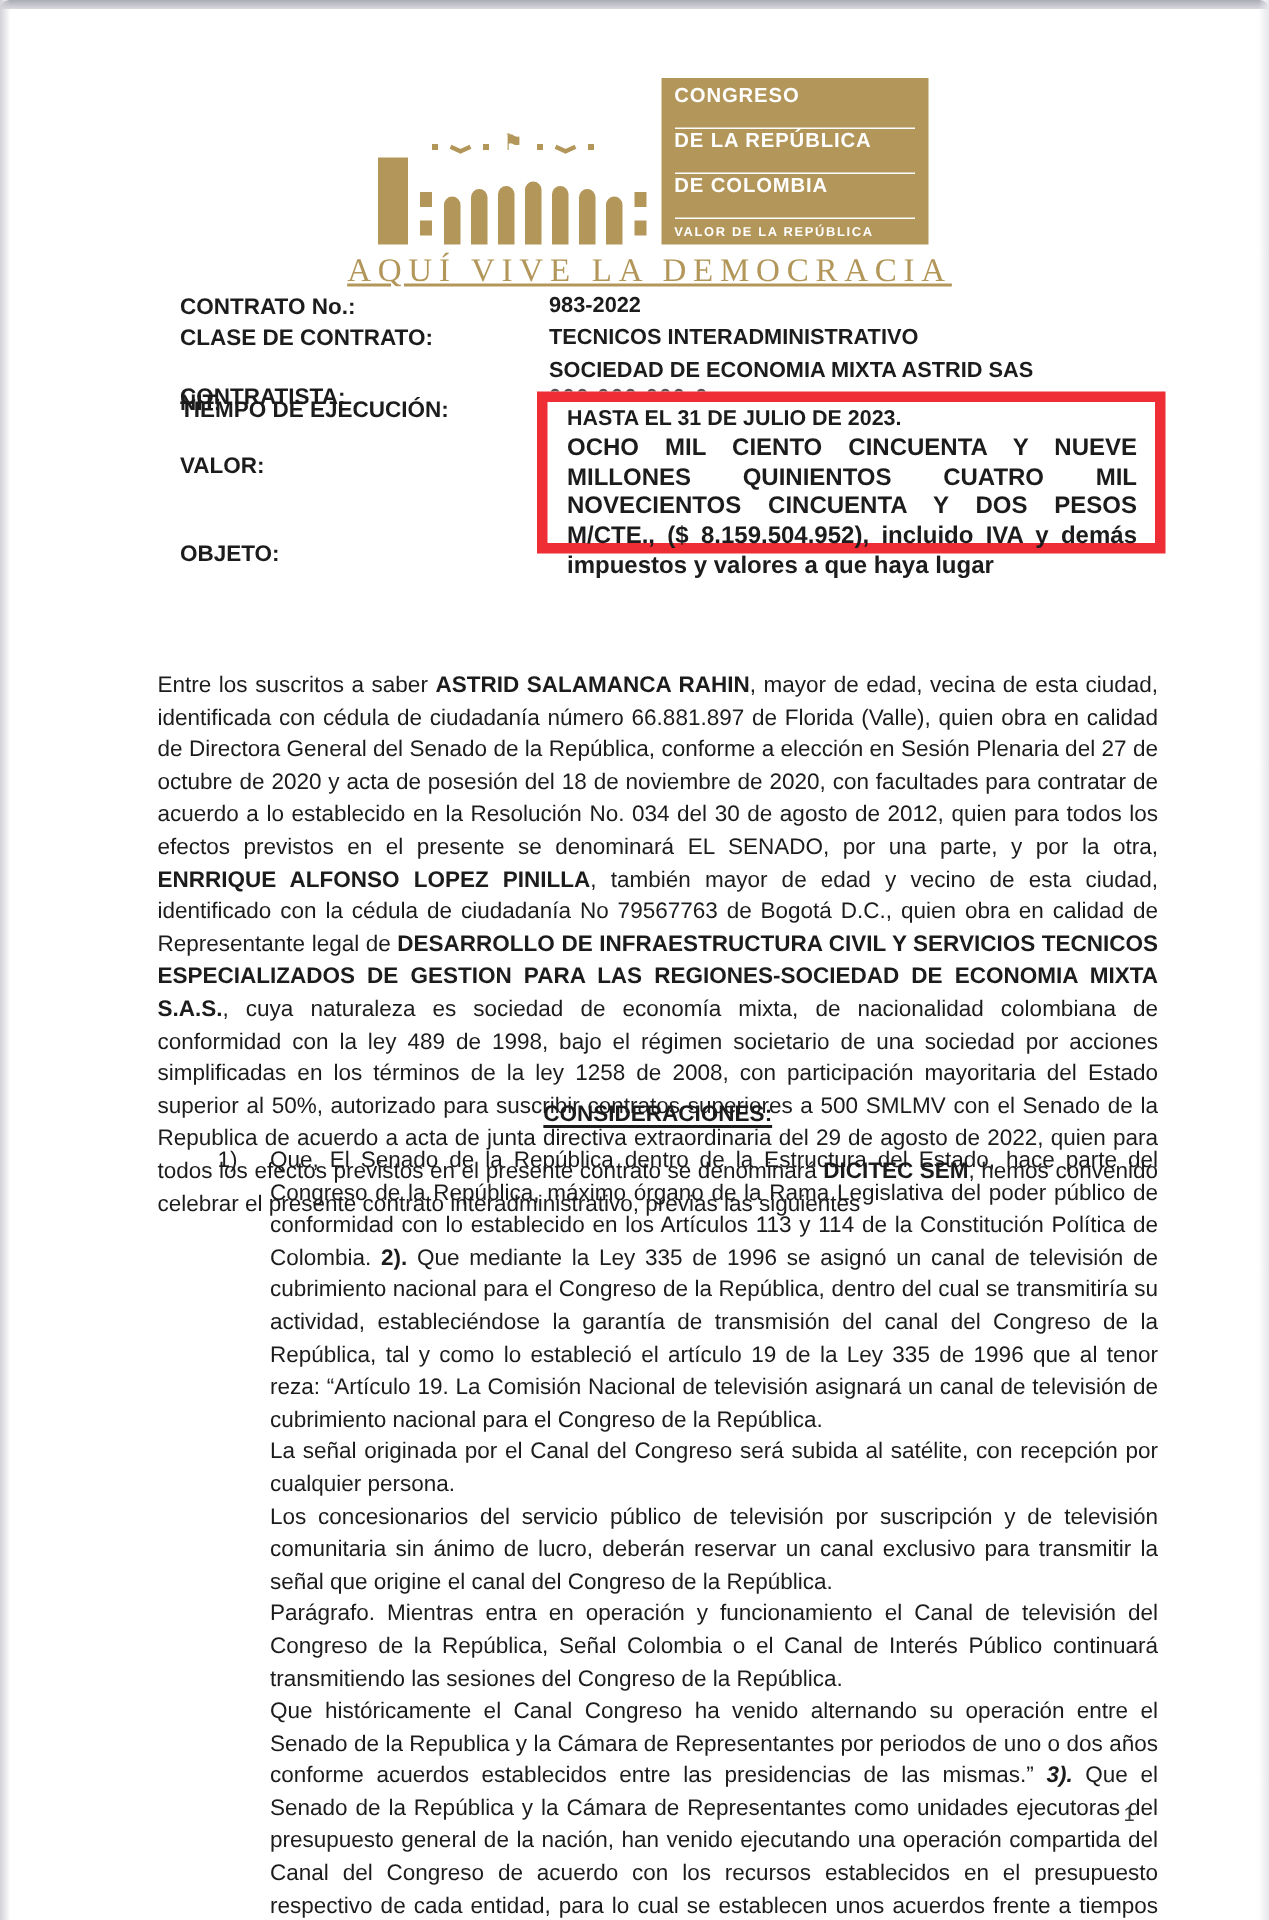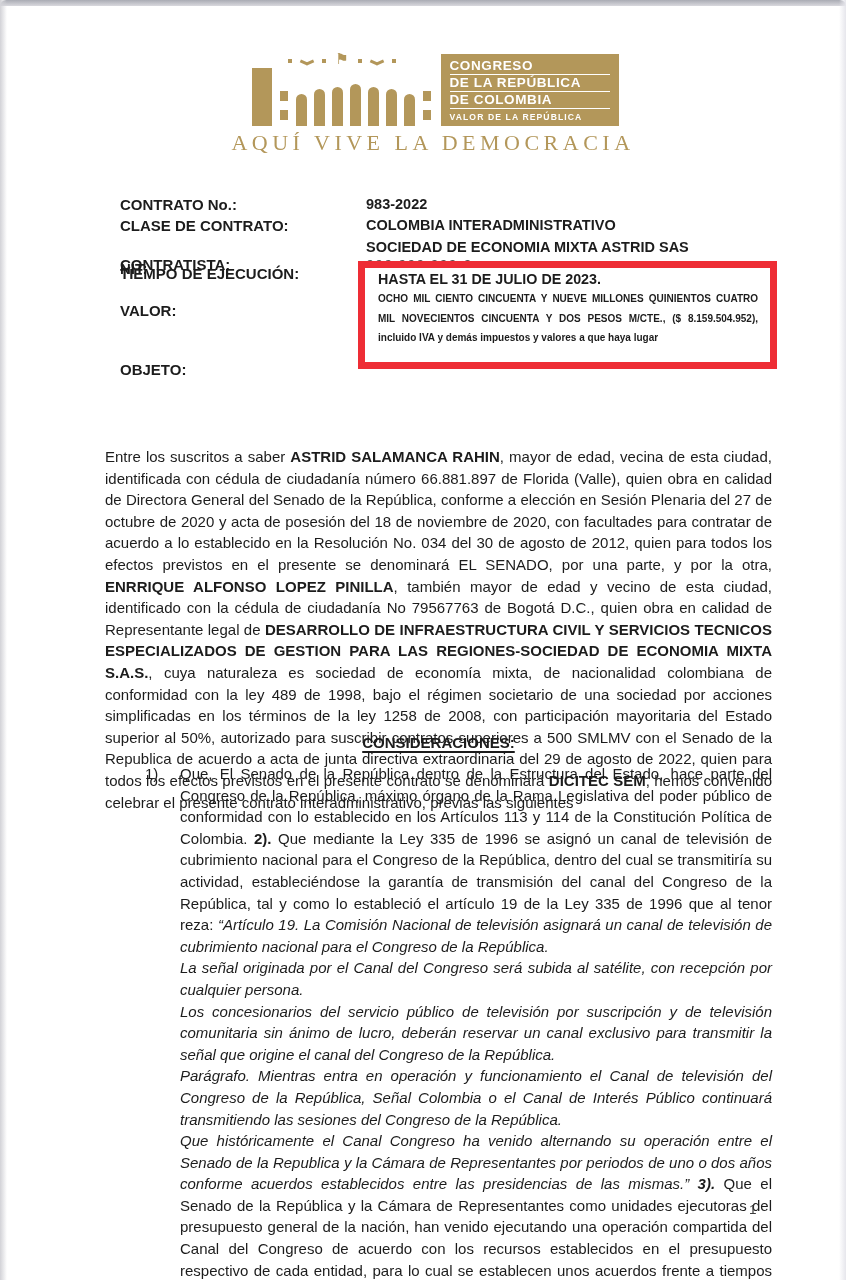--- a/index.html
+++ b/index.html
@@ -25,45 +25,45 @@
   .cap-cols { display:flex; align-items:flex-end; gap:7px; }
   .cap-col { width:11px; background:var(--gold); border-radius:6px 6px 0 0; }
   .cap-deco { position:absolute; top:0; left:36px; right:36px; display:flex; justify-content:space-between; align-items:flex-end; height:14px; }
   .deco-dot { width:4px; height:4px; background:var(--gold); margin-bottom:3px; }
   .deco-bird { position:relative; width:12px; height:8px; }
   .deco-bird::before,.deco-bird::after { content:""; position:absolute; bottom:2px; width:8px; height:3px; background:var(--gold); }
   .deco-bird::before { left:-1px; transform:rotate(24deg); }
   .deco-bird::after { right:-1px; transform:rotate(-24deg); }
   .deco-flag { color:var(--gold); font-size:15px; line-height:14px; }
   .org-box { background:var(--gold); color:#fff; width:178px; padding:4px 9px 3px 9px; margin-left:8px; }
-  .org-line { font-weight:bold; font-size:13.5px; letter-spacing:.6px; line-height:15px; border-bottom:1.6px solid #fff; padding-bottom:1px; }
+  .org-line { font-weight:bold; font-size:13.5px; letter-spacing:.6px; line-height:15px; border-bottom:1.6px solid #fff; padding-bottom:14px; }
   .org-sub { font-weight:bold; font-size:8.6px; letter-spacing:1.1px; line-height:12px; padding-top:2px; }
   .tagline { margin-top:4px; margin-left:20px; font-family:"Liberation Serif", serif; color:var(--gold);
-    font-size:22px; letter-spacing:4.5px; }
+    font-size:22px; letter-spacing:4.5px;text-decoration:underline; }
 
   
   .flabel { position:absolute; left:120px; font-weight:bold; font-size:15px; white-space:nowrap; }
   .fvalue { position:absolute; left:366px; font-weight:bold; font-size:14.5px; white-space:nowrap; }
   .nit-obscured { position:absolute; left:366px; top:257px; font-weight:bold; font-size:14.5px; letter-spacing:1px; color:#555; z-index:1; }
   .redbox { position:absolute; left:358px; top:261px; width:419px; height:108px;
     border:7px solid var(--red); background:#fff; z-index:2; padding:1px 12px 0 13px; }
   .redbox .hasta { font-weight:bold; font-size:14.3px; line-height:20px; }
-  .redbox .valor-text { font-weight:bold; font-size:10px; line-height:19.7px; text-align:justify; }
+  .redbox .valor-text { font-weight:bold; font-size:16px; line-height:19.7px; text-align:justify; }
   .objeto-value { position:absolute; left:366px; top:379px; width:406px; font-style:italic;
     font-size:14.8px; line-height:21.6px; text-align:justify; }
 
   
   .intro { position:absolute; left:105px; top:446px; width:667px; font-size:15px; line-height:21.6px; text-align:justify; }
   .consid-heading { position:absolute; left:105px; top:734px; width:667px; text-align:center;
     font-weight:bold; font-size:15px; text-decoration:underline; text-decoration-thickness:1.8px; text-underline-offset:3px; }
   .list1 { position:absolute; left:145px; top:763px; width:627px; display:flex; font-size:15px; line-height:21.6px; }
   .list1 .marker { width:35px; flex:0 0 35px; }
   .list1 .content { flex:1; }
   .list1 .content p { text-align:justify; }
-  .it { font-style:italic; }
+  .it { }
   .bd { font-weight:bold; }
   .bdit { font-weight:bold; font-style:italic; }
 
   .page-num { position:absolute; left:749px; top:1202px; font-size:13.5px; color:#3c3c3c; }
 
   :root { --gold:#b3975a; --red:#ee2d35; }
 </style>
 </head>
 <body>
 
@@ -116,21 +116,21 @@
 
   <div class="flabel" style="top:196px">CONTRATO No.:</div>
   <div class="flabel" style="top:217px">CLASE DE CONTRATO:</div>
   <div class="flabel" style="top:256px">CONTRATISTA:</div>
   <div class="flabel" style="top:260px">NIT:</div>
   <div class="flabel" style="top:265px">TIEMPO DE EJECUCIÓN:</div>
   <div class="flabel" style="top:302px">VALOR:</div>
   <div class="flabel" style="top:361px">OBJETO:</div>
 
   <div class="fvalue" style="top:196px">983-2022</div>
-  <div class="fvalue" style="top:217px">COLOMBIA INTERADMINISTRATIVO</div>
+  <div class="fvalue" style="top:217px">TECNICOS INTERADMINISTRATIVO</div>
   <div class="fvalue" style="top:239px">SOCIEDAD DE ECONOMIA MIXTA ASTRID SAS</div>
   <div class="nit-obscured">000.000.000-0</div>
 
   <div class="redbox">
     <div class="hasta">HASTA EL 31 DE JULIO DE 2023.</div>
     <div class="valor-text">OCHO MIL CIENTO CINCUENTA Y NUEVE MILLONES QUINIENTOS CUATRO MIL NOVECIENTOS CINCUENTA Y DOS PESOS M/CTE., ($ 8.159.504.952), incluido IVA y demás impuestos y valores a que haya lugar</div>
   </div>
 
 
   <p class="intro"><span>Entre los suscritos a saber </span><span class="bd">ASTRID SALAMANCA RAHIN</span><span>, mayor de edad, vecina de esta ciudad, identificada con cédula de ciudadanía número 66.881.897 de Florida (Valle), quien obra en calidad de Directora General del Senado de la República, conforme a elección en Sesión Plenaria del 27 de octubre de 2020 y acta de posesión del 18 de noviembre de 2020, con facultades para contratar de acuerdo a lo establecido en la Resolución No. 034 del 30 de agosto de 2012, quien para todos los efectos previstos en el presente se denominará EL SENADO, por una parte, y por la otra, </span><span class="bd">ENRRIQUE ALFONSO LOPEZ PINILLA</span><span>, también mayor de edad y vecino de esta ciudad, identificado con la cédula de ciudadanía No 79567763 de Bogotá D.C., quien obra en calidad de Representante legal de </span><span class="bd">DESARROLLO DE INFRAESTRUCTURA CIVIL Y SERVICIOS TECNICOS ESPECIALIZADOS DE GESTION PARA LAS REGIONES-SOCIEDAD DE ECONOMIA MIXTA S.A.S.</span><span>, cuya naturaleza es sociedad de economía mixta, de nacionalidad colombiana de conformidad con la ley 489 de 1998, bajo el régimen societario de una sociedad por acciones simplificadas en los términos de la ley 1258 de 2008, con participación mayoritaria del Estado superior al 50%, autorizado para suscribir contratos superiores a 500 SMLMV con el Senado de la Republica de acuerdo a acta de junta directiva extraordinaria del 29 de agosto de 2022, quien para todos los efectos previstos en el presente contrato se denominará </span><span class="bd">DICITEC SEM</span><span>, hemos convenido celebrar el presente contrato interadministrativo, previas las siguientes</span></p>

